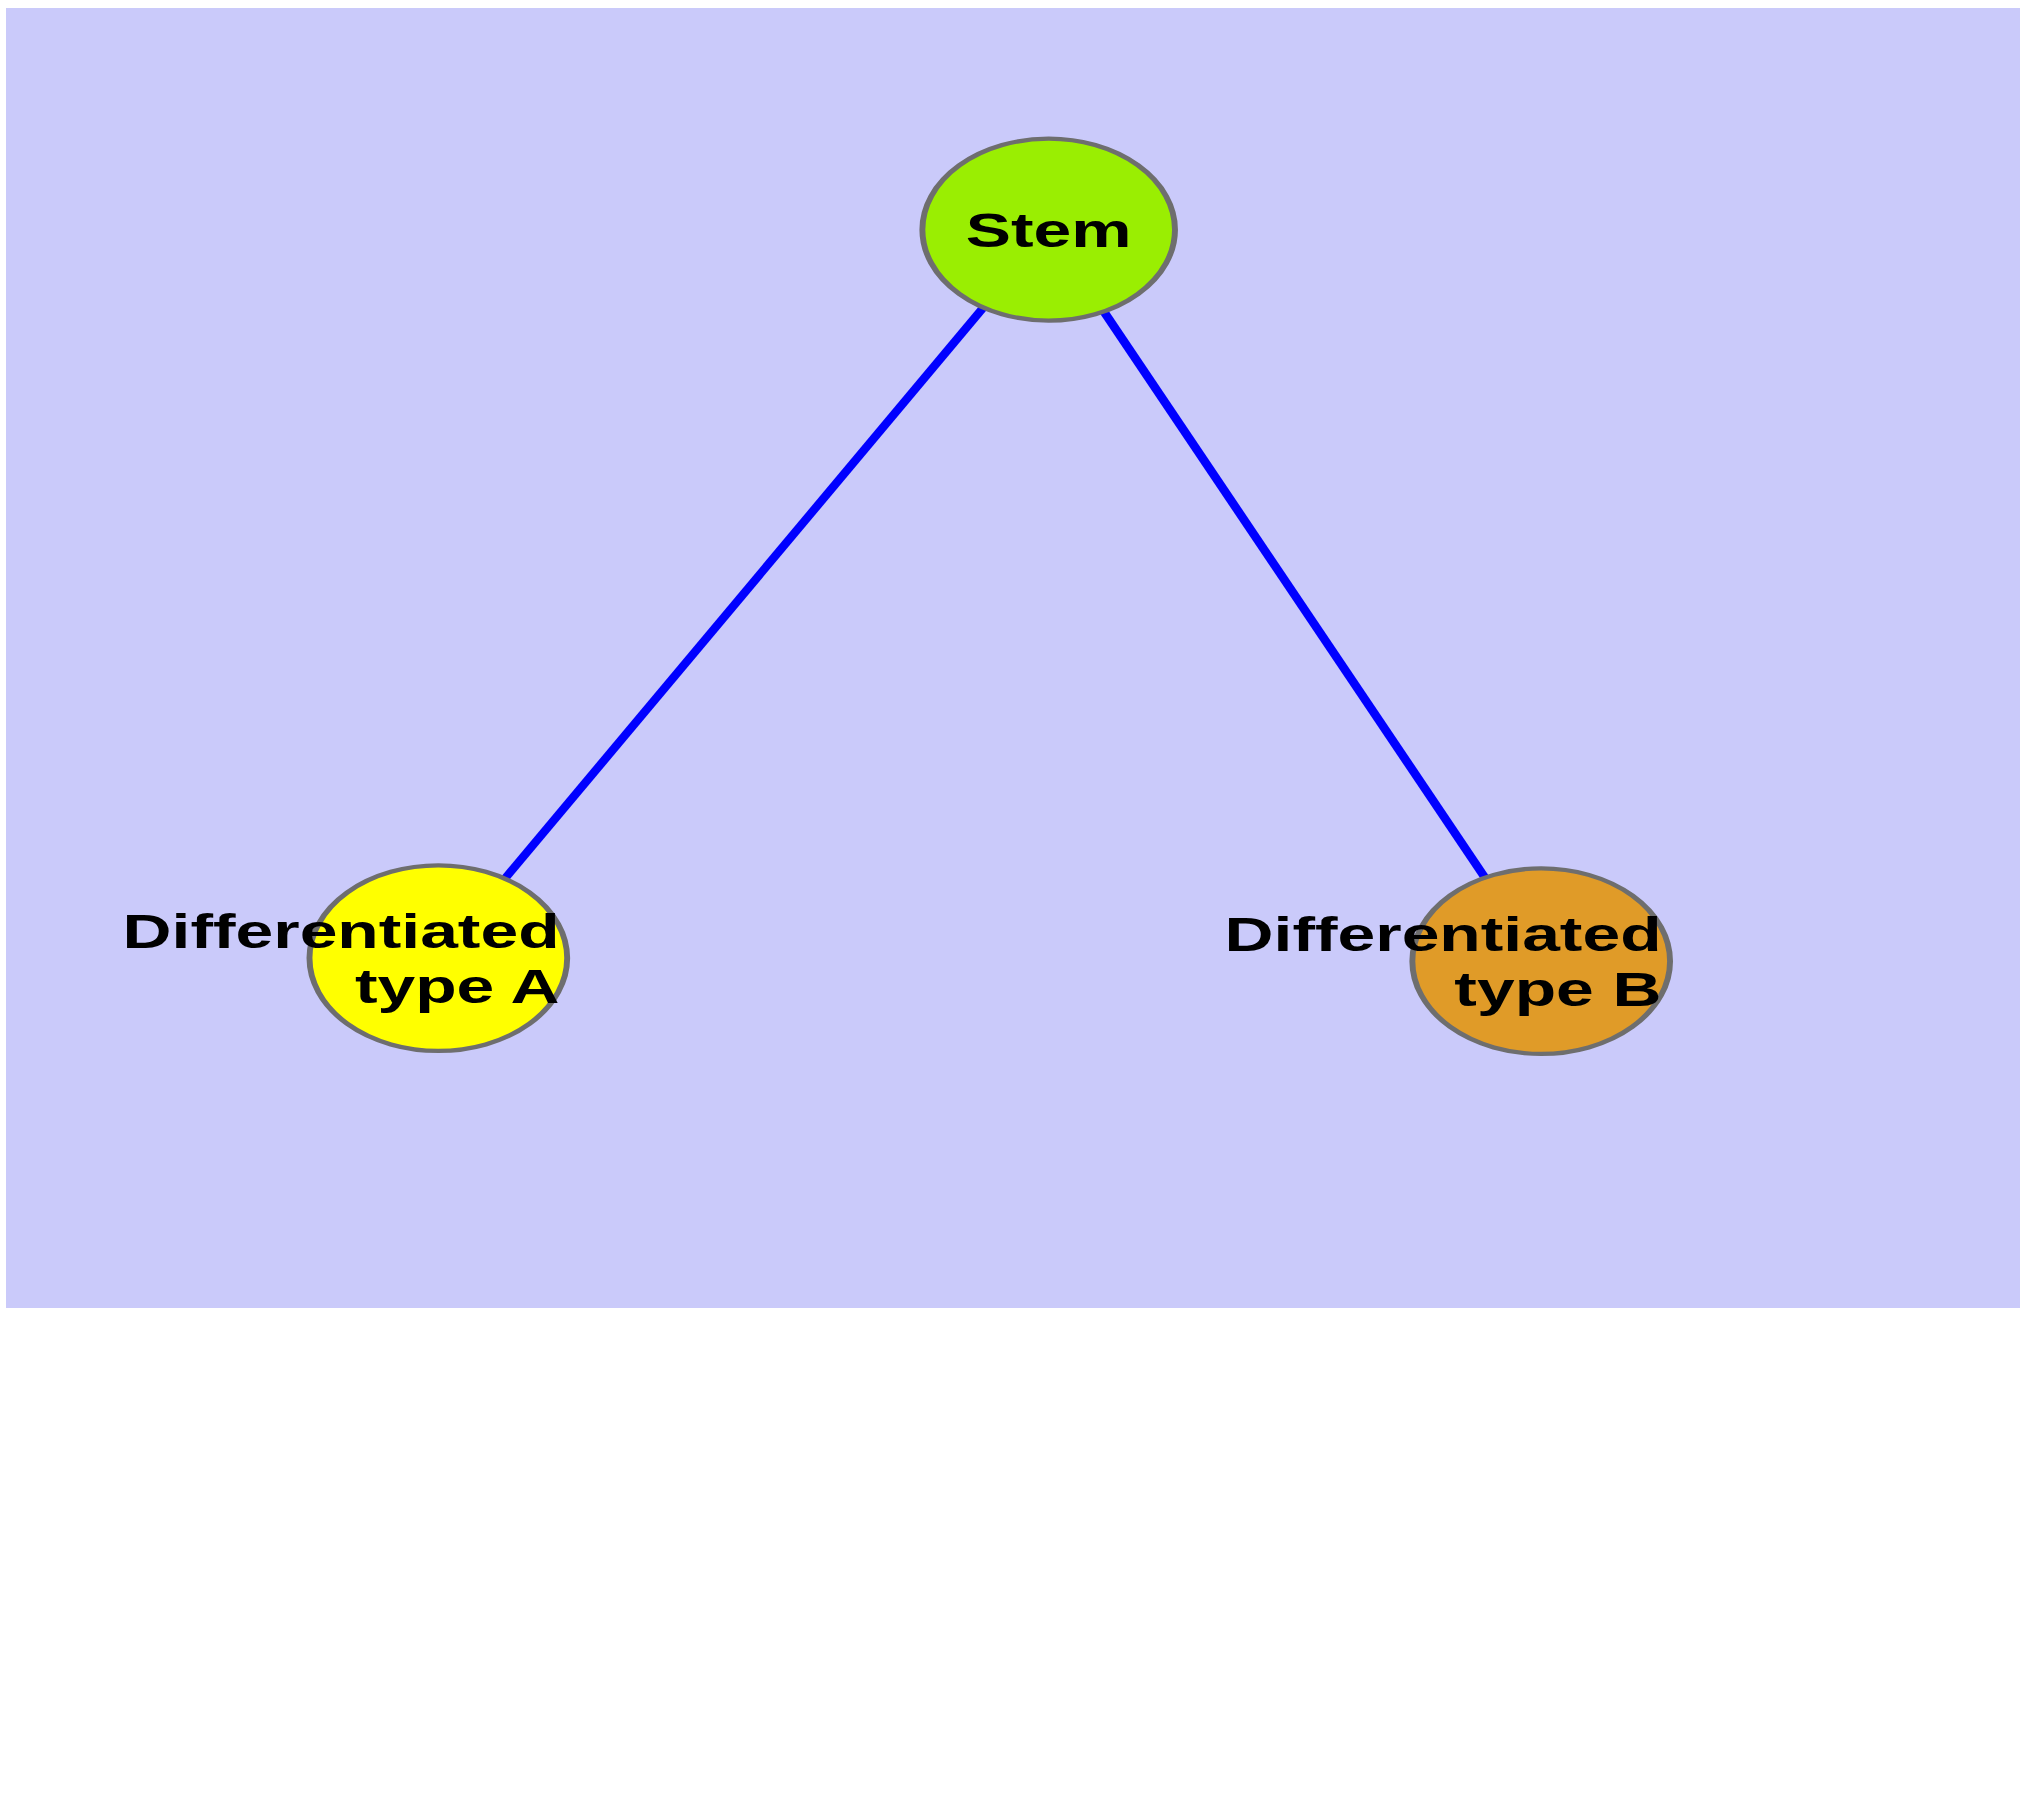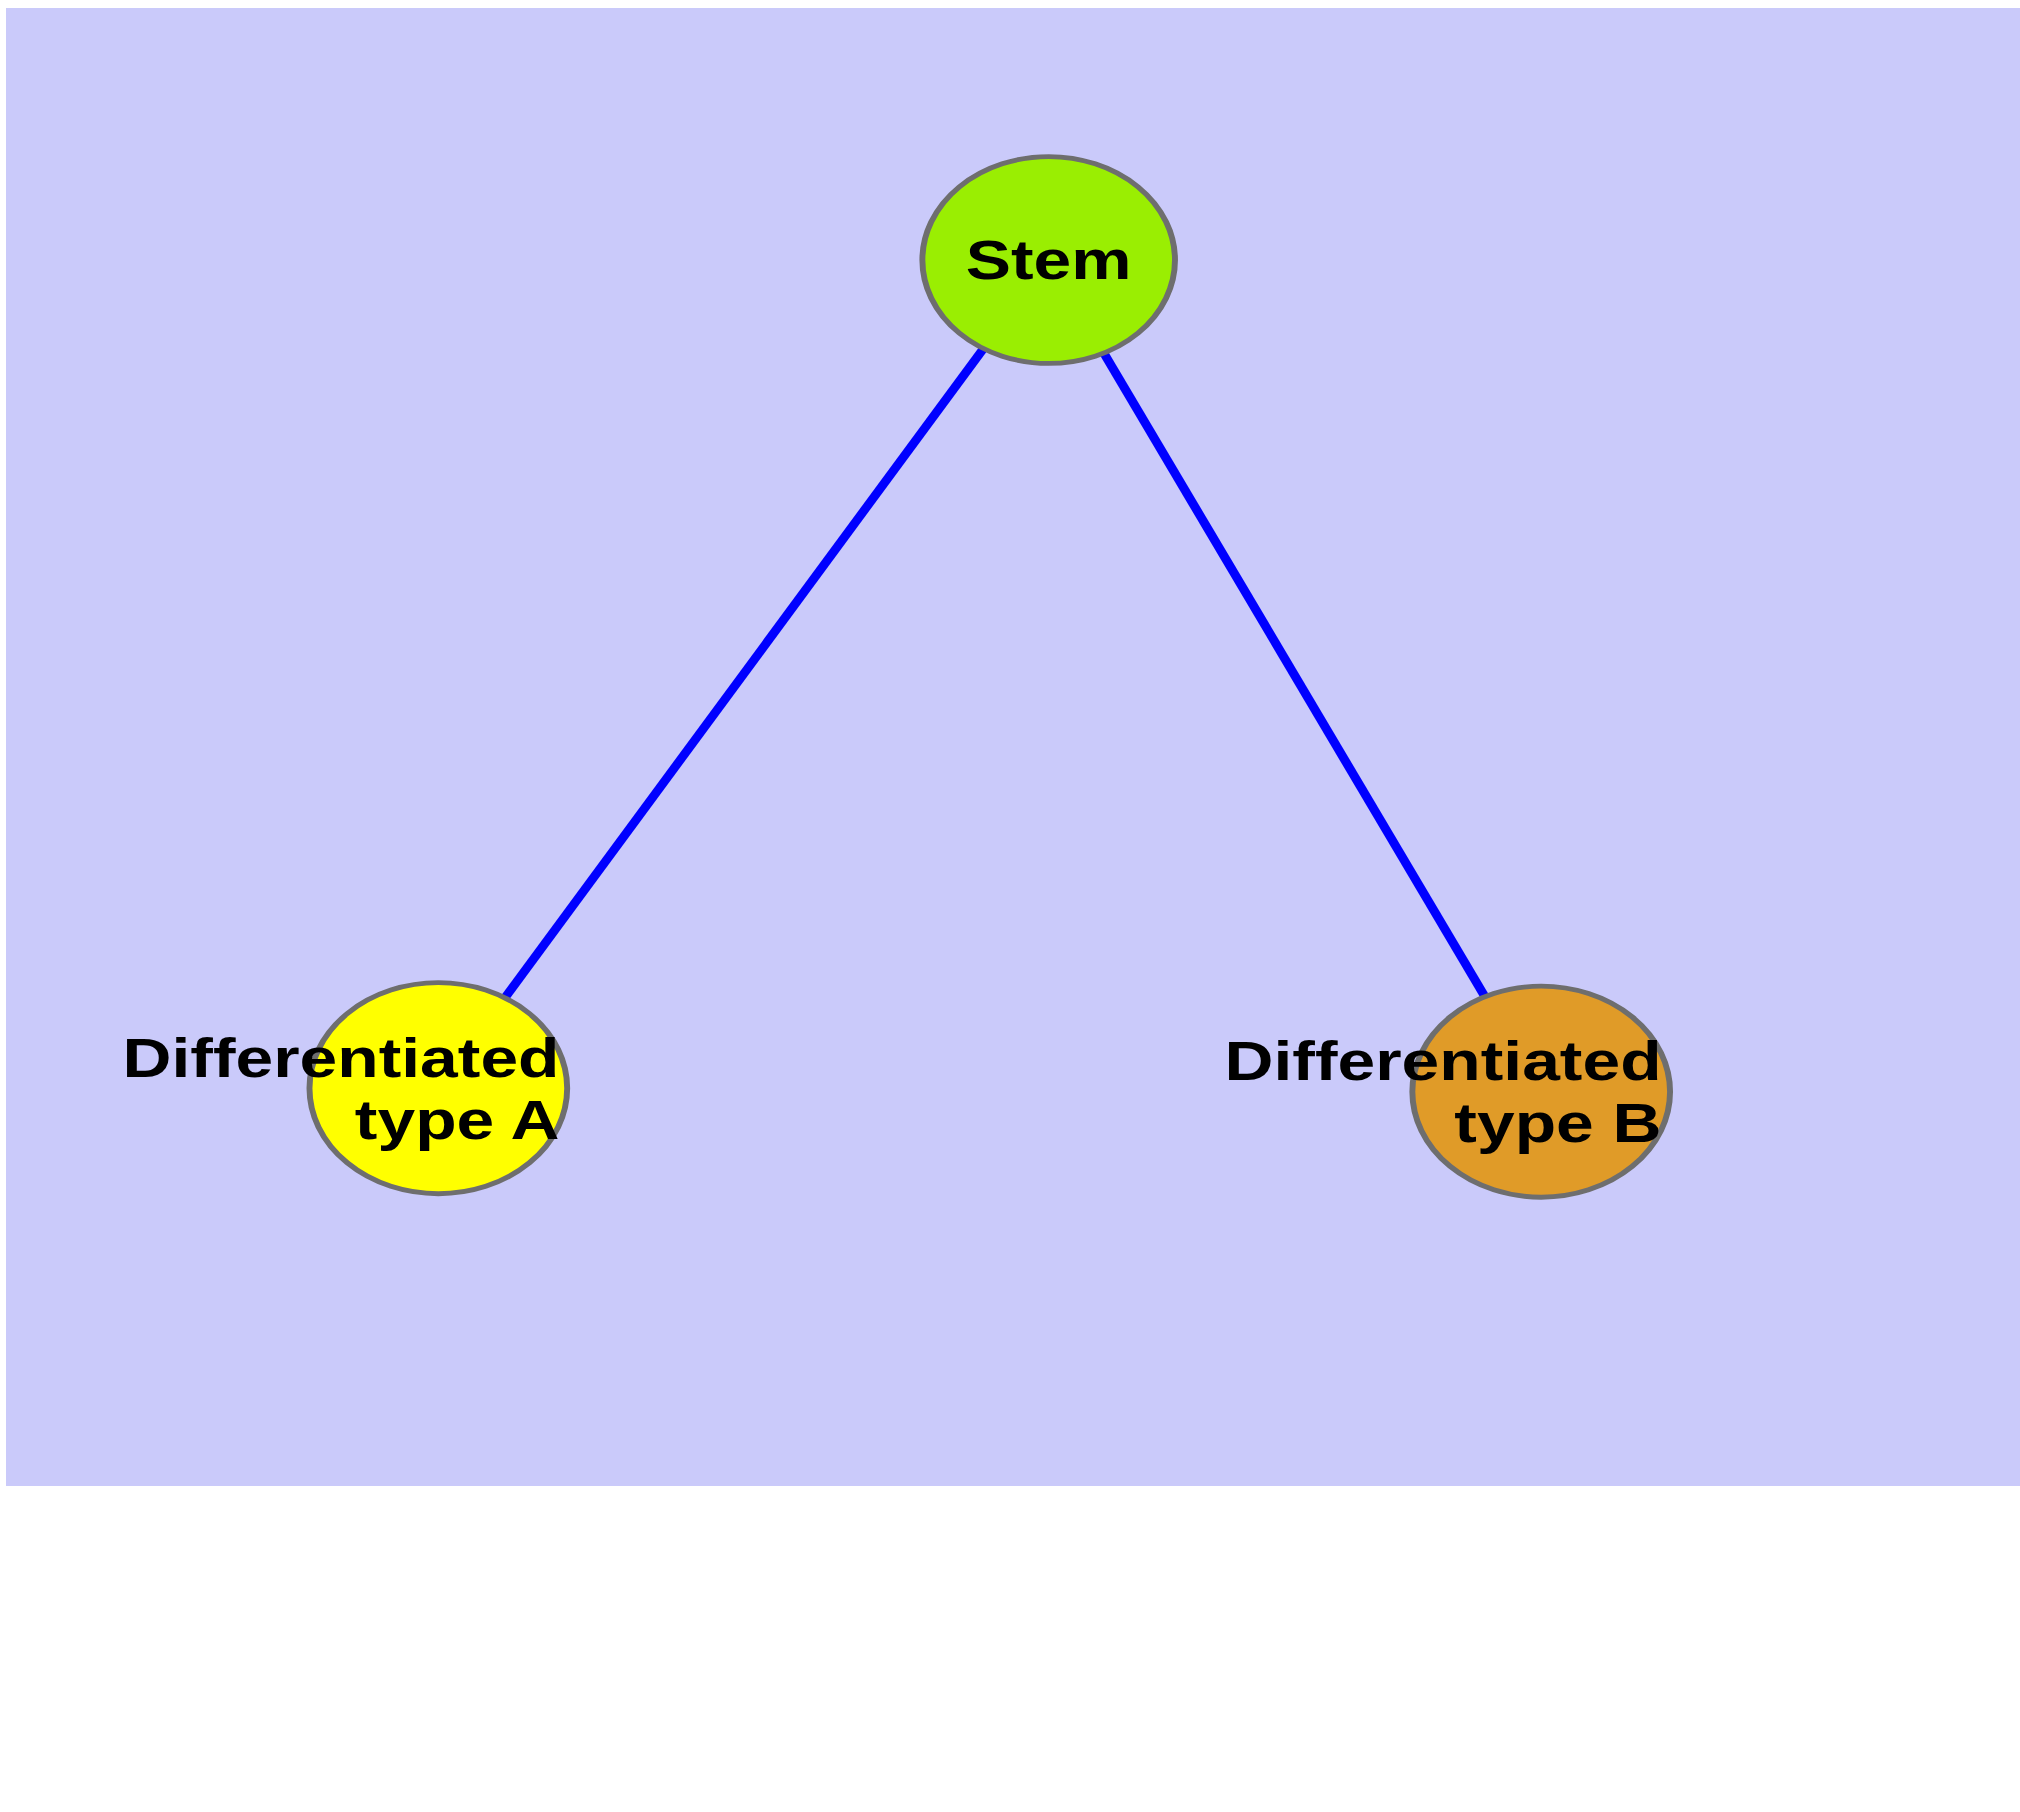--- a/index.html
+++ b/index.html
@@ -14,21 +14,21 @@
     height: 1812px;
     background: #ffffff;
     overflow: hidden;
     font-family: "Liberation Sans", "DejaVu Sans", sans-serif;
   }
   #plot-area {
     position: absolute;
     left: 6px;
     top: 7.6px;
     width: 2015px;
-    height: 1478px;
+    height: 1300px;
     background: #cacafa;
   }
   #graph-svg {
     position: absolute;
     left: 0;
     top: 0;
     width: 100%;
     height: 100%;
     display: block;
   }

